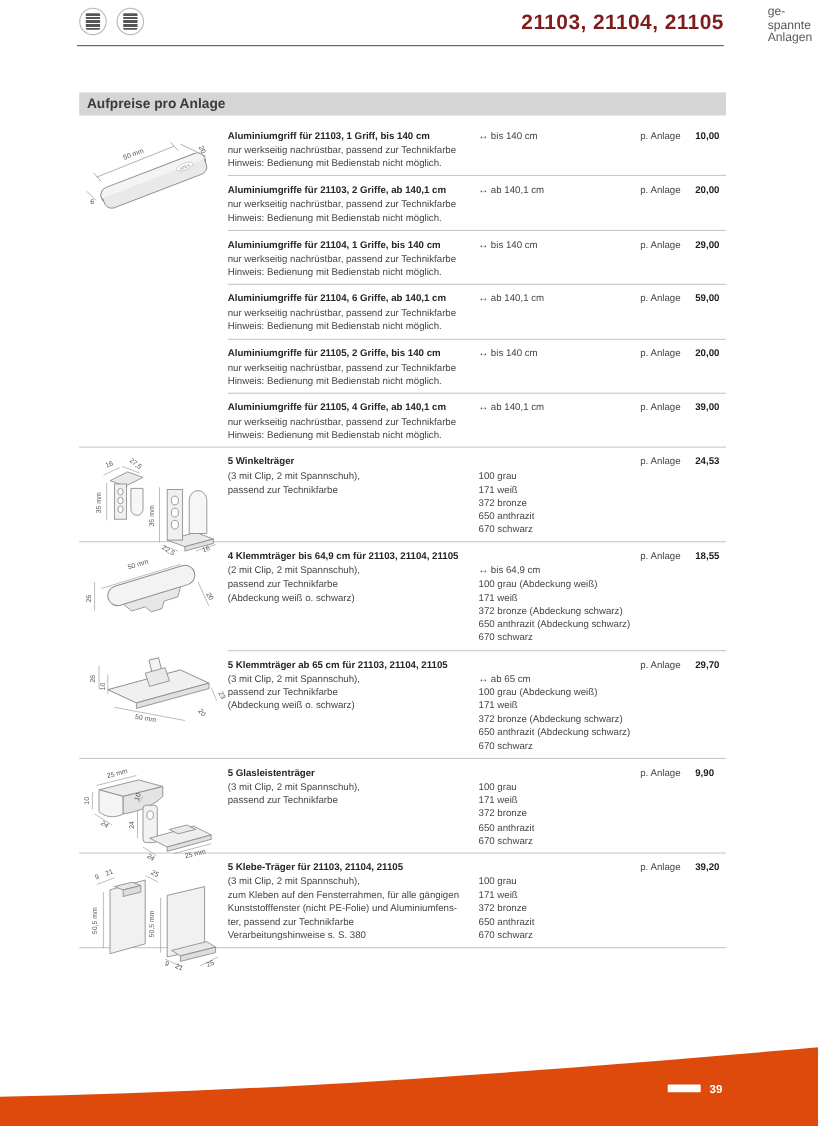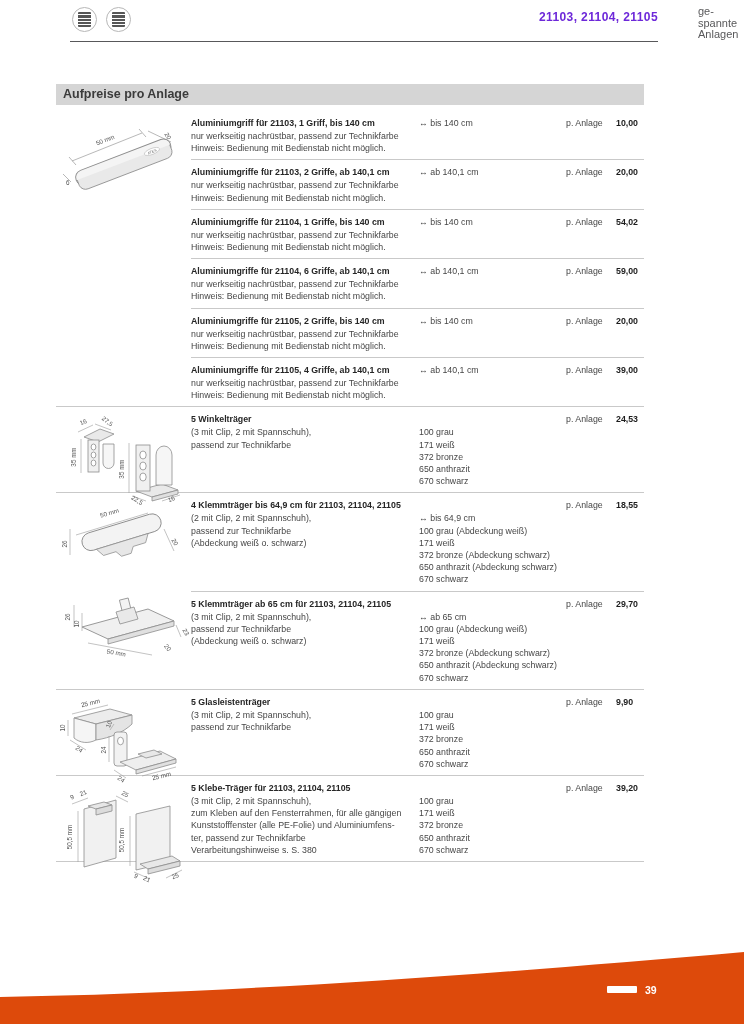--- a/index.html
+++ b/index.html
@@ -5,26 +5,26 @@
   * { margin:0; padding:0; box-sizing:border-box; }
   html,body { width:744px; height:1024px; }
   body { font-family:"Liberation Sans", sans-serif; background:#ffffff; position:relative; overflow:hidden; }
   .page { position:absolute; inset:0; background:#fff; }
 
   
   .hdr-icons { position:absolute; left:72px; top:7px; display:flex; gap:9px; }
   .blind-icon { width:25px; height:25px; border-radius:50%; border:1.4px solid #b7b7b7; display:flex; align-items:center; justify-content:center; background:#fff; }
   .blind-bars { width:13px; height:15px; border-radius:1px;
     background:repeating-linear-gradient(to bottom,#565656 0 2.3px, transparent 2.3px 3.3px); }
-  .page-title { position:absolute; top:10px; right:86px; font-size:12px; font-weight:bold; color:#6d28d9; letter-spacing:0.4px; }
+  .page-title { position:absolute; top:10px; right:86px; font-size:19px; font-weight:bold; color:#7f1d1d; letter-spacing:0.4px; }
   .hdr-rule { position:absolute; left:70px; top:41px; width:588px; border-top:1.8px solid #58585a; }
   .margin-note { position:absolute; left:698px; top:6px; font-size:11px; line-height:11.5px; color:#58585a; white-space:pre-line; }
 
   
-  .content { position:absolute; left:56px; top:84px; width:588px; }
+  .content { position:absolute; left:72px; top:84px; width:588px; }
   .section-bar { background:#d5d5d5; color:#3b3b3b; font-weight:bold; font-size:12.5px; padding:3px 7px 4px; margin-bottom:6px; }
 
   .row { display:flex; padding:6px 0 5px; position:relative; }
   .col-img { width:135px; flex:none; position:relative; }
   .col-img svg { position:absolute; top:0; left:2px; overflow:visible; }
   .col-desc { width:228px; flex:none; padding-right:4px; white-space:nowrap; }
   .row-title { font-size:8.8px; font-weight:bold; color:#262626; line-height:13px; white-space:nowrap; }
   .body-line { font-size:8.8px; color:#464646; line-height:12.2px; white-space:nowrap; }
   .col-specs { width:147px; flex:none; }
   .col-specs.offset { padding-top:13px; }
@@ -120,21 +120,21 @@
       <div class="row-title">Aluminiumgriffe für 21104, 1 Griffe, bis 140 cm</div>
       <div>
               <div class="body-line">nur werkseitig nachrüstbar, passend zur Technikfarbe</div>
               <div class="body-line">Hinweis: Bedienung mit Bedienstab nicht möglich.</div>
             </div>
     </div>
     <div class="col-specs">
             <div class="body-line">↔ bis 140 cm</div>
           </div>
     <div class="col-pricelabel">p. Anlage</div>
-    <div class="col-price">54,02</div>
+    <div class="col-price">29,00</div>
   </div>
         <div class="sep sep-row"></div>
         <div class="row">
     <div class="col-img"></div>
     <div class="col-desc">
       <div class="row-title">Aluminiumgriffe für 21104, 6 Griffe, ab 140,1 cm</div>
       <div>
               <div class="body-line">nur werkseitig nachrüstbar, passend zur Technikfarbe</div>
               <div class="body-line">Hinweis: Bedienung mit Bedienstab nicht möglich.</div>
             </div>
@@ -392,21 +392,21 @@
     <text x="77" y="96" transform="rotate(25 77 96)" text-anchor="middle">9</text>
     <text x="88" y="99" transform="rotate(25 88 99)" text-anchor="middle">21</text>
     <text x="118" y="96" transform="rotate(-22 118 96)" text-anchor="middle">25</text>
   </svg>
           </div>
     <div class="col-desc">
       <div class="row-title">5 Klebe-Träger für 21103, 21104, 21105</div>
       <div>
               <div class="body-line">(3 mit Clip, 2 mit Spannschuh),</div>
               <div class="body-line">zum Kleben auf den Fensterrahmen, für alle gängigen</div>
-              <div class="body-line">Kunststofffenster (alle PE-Folie) und Aluminiumfens-</div>
+              <div class="body-line">Kunststofffenster (nicht PE-Folie) und Aluminiumfens-</div>
               <div class="body-line">ter, passend zur Technikfarbe</div>
               <div class="body-line">Verarbeitungshinweise s. S. 380</div>
             </div>
     </div>
     <div class="col-specs offset">
             <div class="body-line">100 grau</div>
             <div class="body-line">171 weiß</div>
             <div class="body-line">372 bronze</div>
             <div class="body-line">650 anthrazit</div>
             <div class="body-line">670 schwarz</div>

